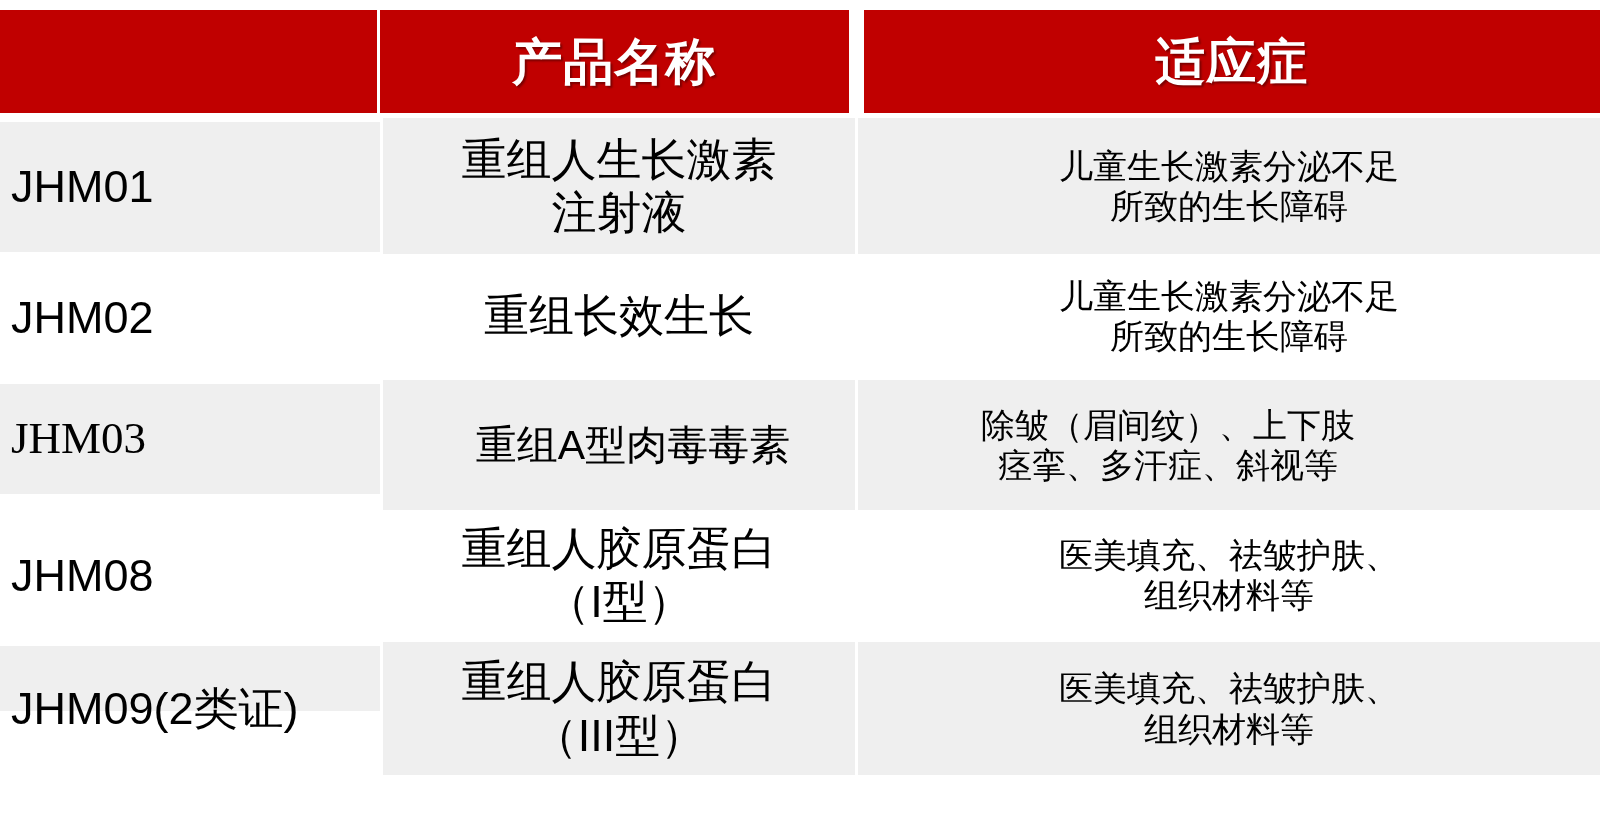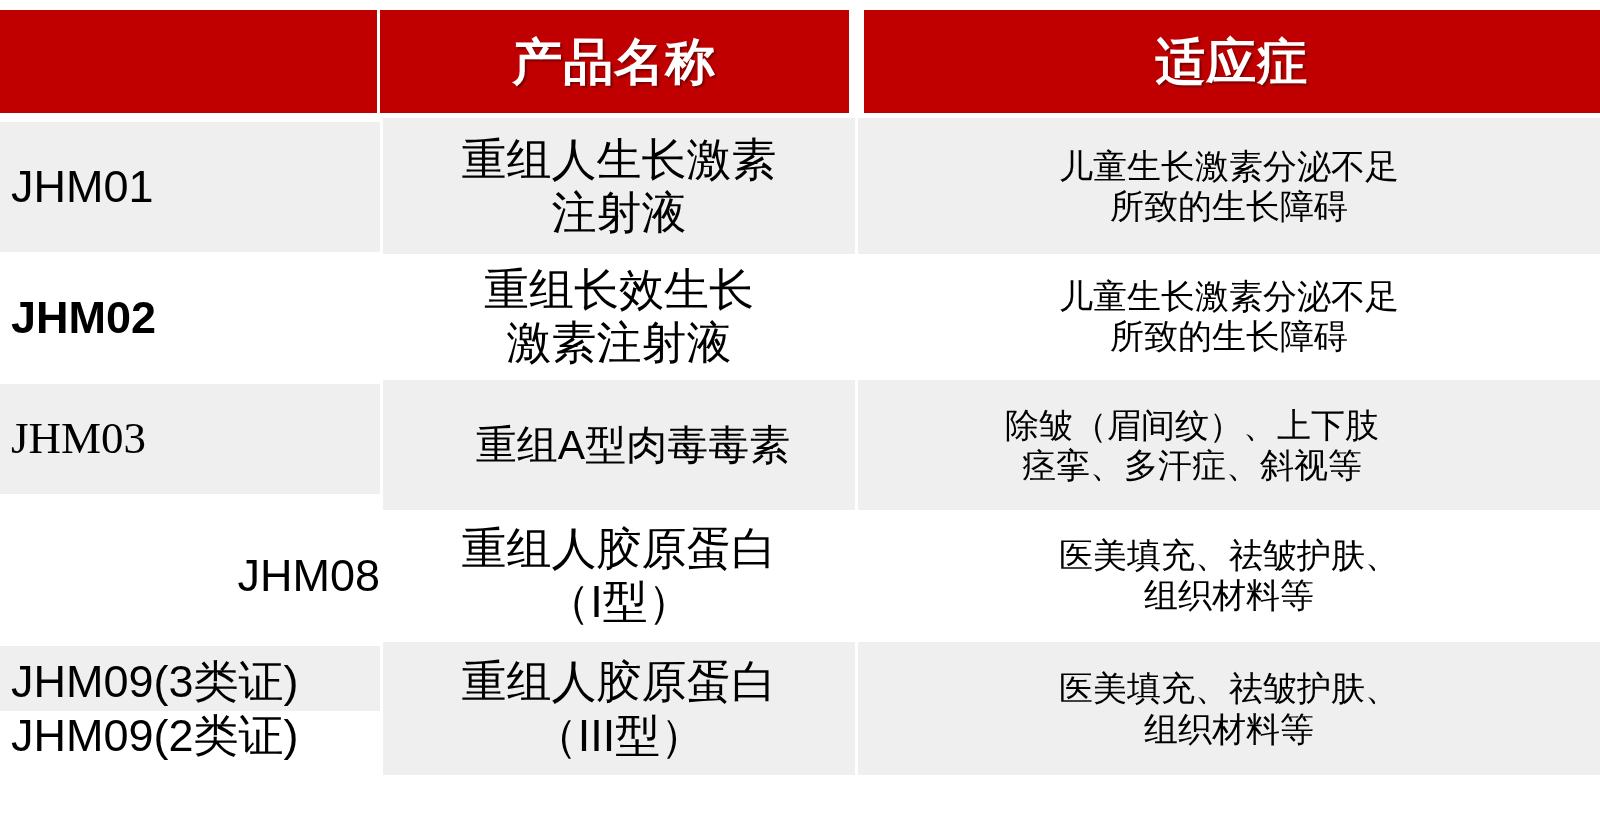--- a/index.html
+++ b/index.html
@@ -125,57 +125,55 @@
     </div>
     <div class="cell name" style="left:383px; top:118px; width:472px; height:136px;">
       <span class="line">重组人生长激素</span>
       <span class="line">注射液</span>
     </div>
     <div class="cell indic" style="left:858px; top:118px; width:742px; height:136px;">
       <span class="line">儿童生长激素分泌不足</span>
       <span class="line">所致的生长障碍</span>
     </div>
 
-    <div class="cell code" style="left:0px; top:254px; width:380px; height:128px;font-weight:bold;">
+    <div class="cell code" style="left:0px; top:254px; width:380px; height:128px;">
       <span class="line">JHM02</span>
     </div>
     <div class="cell name" style="left:383px; top:252px; width:472px; height:128px;">
       <span class="line">重组长效生长</span>
-      <span class="line">激素注射液</span>
     </div>
     <div class="cell indic" style="left:858px; top:252px; width:742px; height:128px;">
       <span class="line">儿童生长激素分泌不足</span>
       <span class="line">所致的生长障碍</span>
     </div>
 
     <div class="cell code" style="left:0px; top:384px; width:380px; height:110px;font-family:Liberation Serif, serif;">
       <span class="line">JHM03</span>
     </div>
     <div class="cell name" style="left:383px; top:380px; width:472px; height:130px;padding-left:28px;">
       <span class="line" style="font-size:41px;">重组A型肉毒毒素</span>
     </div>
-    <div class="cell indic" style="left:858px; top:380px; width:668px; height:130px;align-items:center;">
+    <div class="cell indic" style="left:834px; top:380px; width:668px; height:130px;align-items:center;">
       <span class="line">除皱（眉间纹）、上下肢</span>
       <span class="line">痉挛、多汗症、斜视等</span>
     </div>
 
-    <div class="cell code" style="left:0px; top:512px; width:380px; height:128px;align-items:flex-end;">
+    <div class="cell code" style="left:0px; top:512px; width:380px; height:128px;">
       <span class="line">JHM08</span>
     </div>
     <div class="cell name" style="left:383px; top:510px; width:472px; height:130px;">
       <span class="line">重组人胶原蛋白</span>
       <span class="line">（I型）</span>
     </div>
     <div class="cell indic" style="left:858px; top:510px; width:742px; height:130px;">
       <span class="line">医美填充、祛皱护肤、</span>
       <span class="line">组织材料等</span>
     </div>
 
     <div class="cell code" style="left:0px; top:642px; width:380px; height:133px;">
-      <span class="line">JHM09(3类证)</span>
       <span class="line">JHM09(2类证)</span>
     </div>
     <div class="cell name" style="left:383px; top:642px; width:472px; height:133px;">
       <span class="line">重组人胶原蛋白</span>
       <span class="line">（III型）</span>
     </div>
     <div class="cell indic" style="left:858px; top:642px; width:742px; height:133px;">
       <span class="line">医美填充、祛皱护肤、</span>
       <span class="line">组织材料等</span>
     </div>

